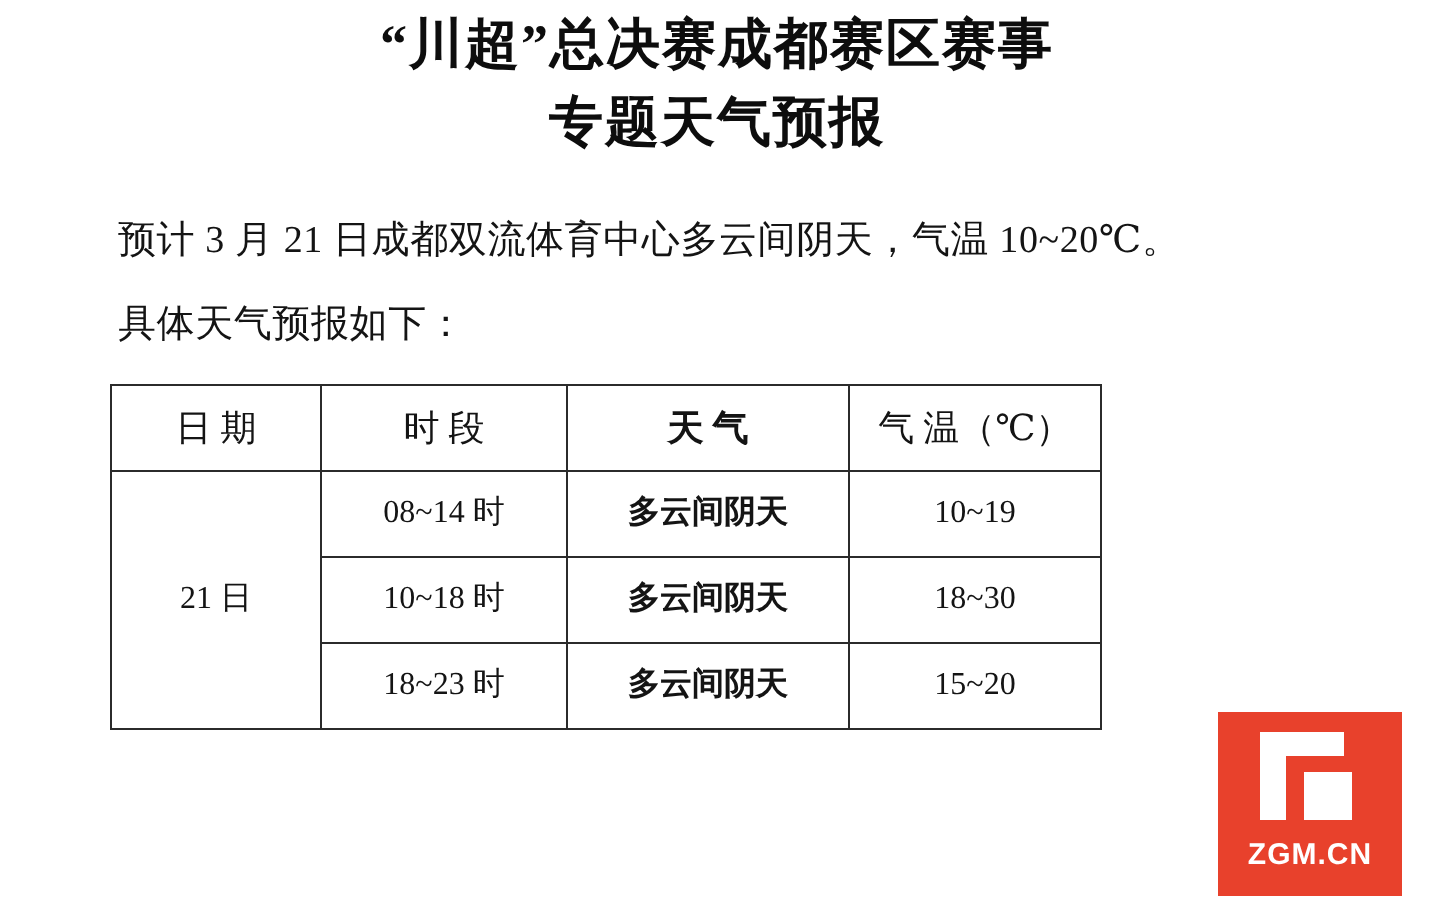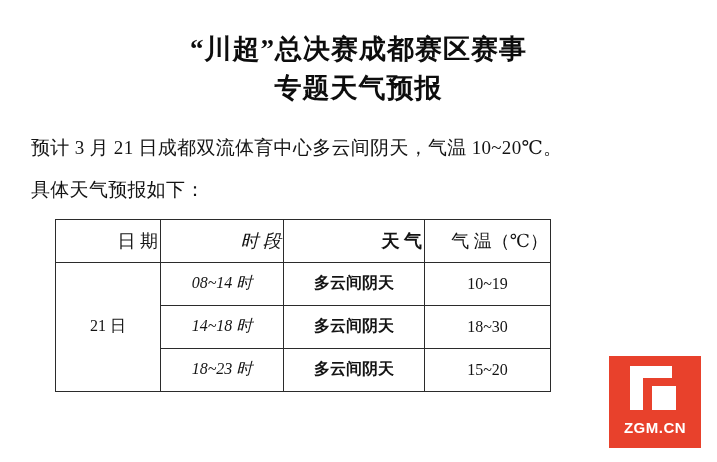--- a/index.html
+++ b/index.html
@@ -16,32 +16,32 @@
     position: relative;
   }
   .page {
     position: relative;
     width: 717px;
     height: 462px;
     box-sizing: border-box;
   }
   .title-block {
     text-align: center;
-    padding-top: 30px;
+    padding-top: 3px;
   }
   .title-line {
     font-size: 27px;
     font-weight: bold;
     letter-spacing: 1px;
     line-height: 1.45;
     color: #0d0d0d;
   }
   .body-block {
     margin-top: 24px;
-    padding-left: 31px;
+    padding-left: 59px;
     padding-right: 40px;
   }
   .para {
     font-size: 19px;
     line-height: 1.65;
     color: #141414;
     letter-spacing: 0.3px;
   }
   .para.second {
     margin-top: 10px;
@@ -59,24 +59,23 @@
     border: 1px solid #2b2b2b;
     height: 42px;
     text-align: center;
     vertical-align: middle;
     font-size: 16px;
     color: #141414;
     padding: 0 2px;
   }
   table.forecast td.head {
     font-size: 18px;
-    text-align: right;
   }
   .col-date { width: 100px; }
-  .col-time { width: 118px; font-style: italic; }
+  .col-time { width: 118px; }
   .col-weather { width: 136px; font-weight: bold; }
   .col-temp { width: 121px; }
 
   
   .logo {
     position: absolute;
     right: 16px;
     bottom: 14px;
     width: 92px;
     height: 92px;
@@ -150,21 +149,21 @@
           <td class="head col-weather">天 气</td>
           <td class="head col-temp">气 温（℃）</td>
         </tr>
         <tr>
           <td class="col-date" rowspan="3">21 日</td>
           <td class="col-time">08~14 时</td>
           <td class="col-weather">多云间阴天</td>
           <td class="col-temp">10~19</td>
         </tr>
         <tr>
-          <td class="col-time">14~18 时</td>
+          <td class="col-time">10~18 时</td>
           <td class="col-weather">多云间阴天</td>
           <td class="col-temp">18~30</td>
         </tr>
         <tr>
           <td class="col-time">18~23 时</td>
           <td class="col-weather">多云间阴天</td>
           <td class="col-temp">15~20</td>
         </tr>
       </tbody>
     </table>

